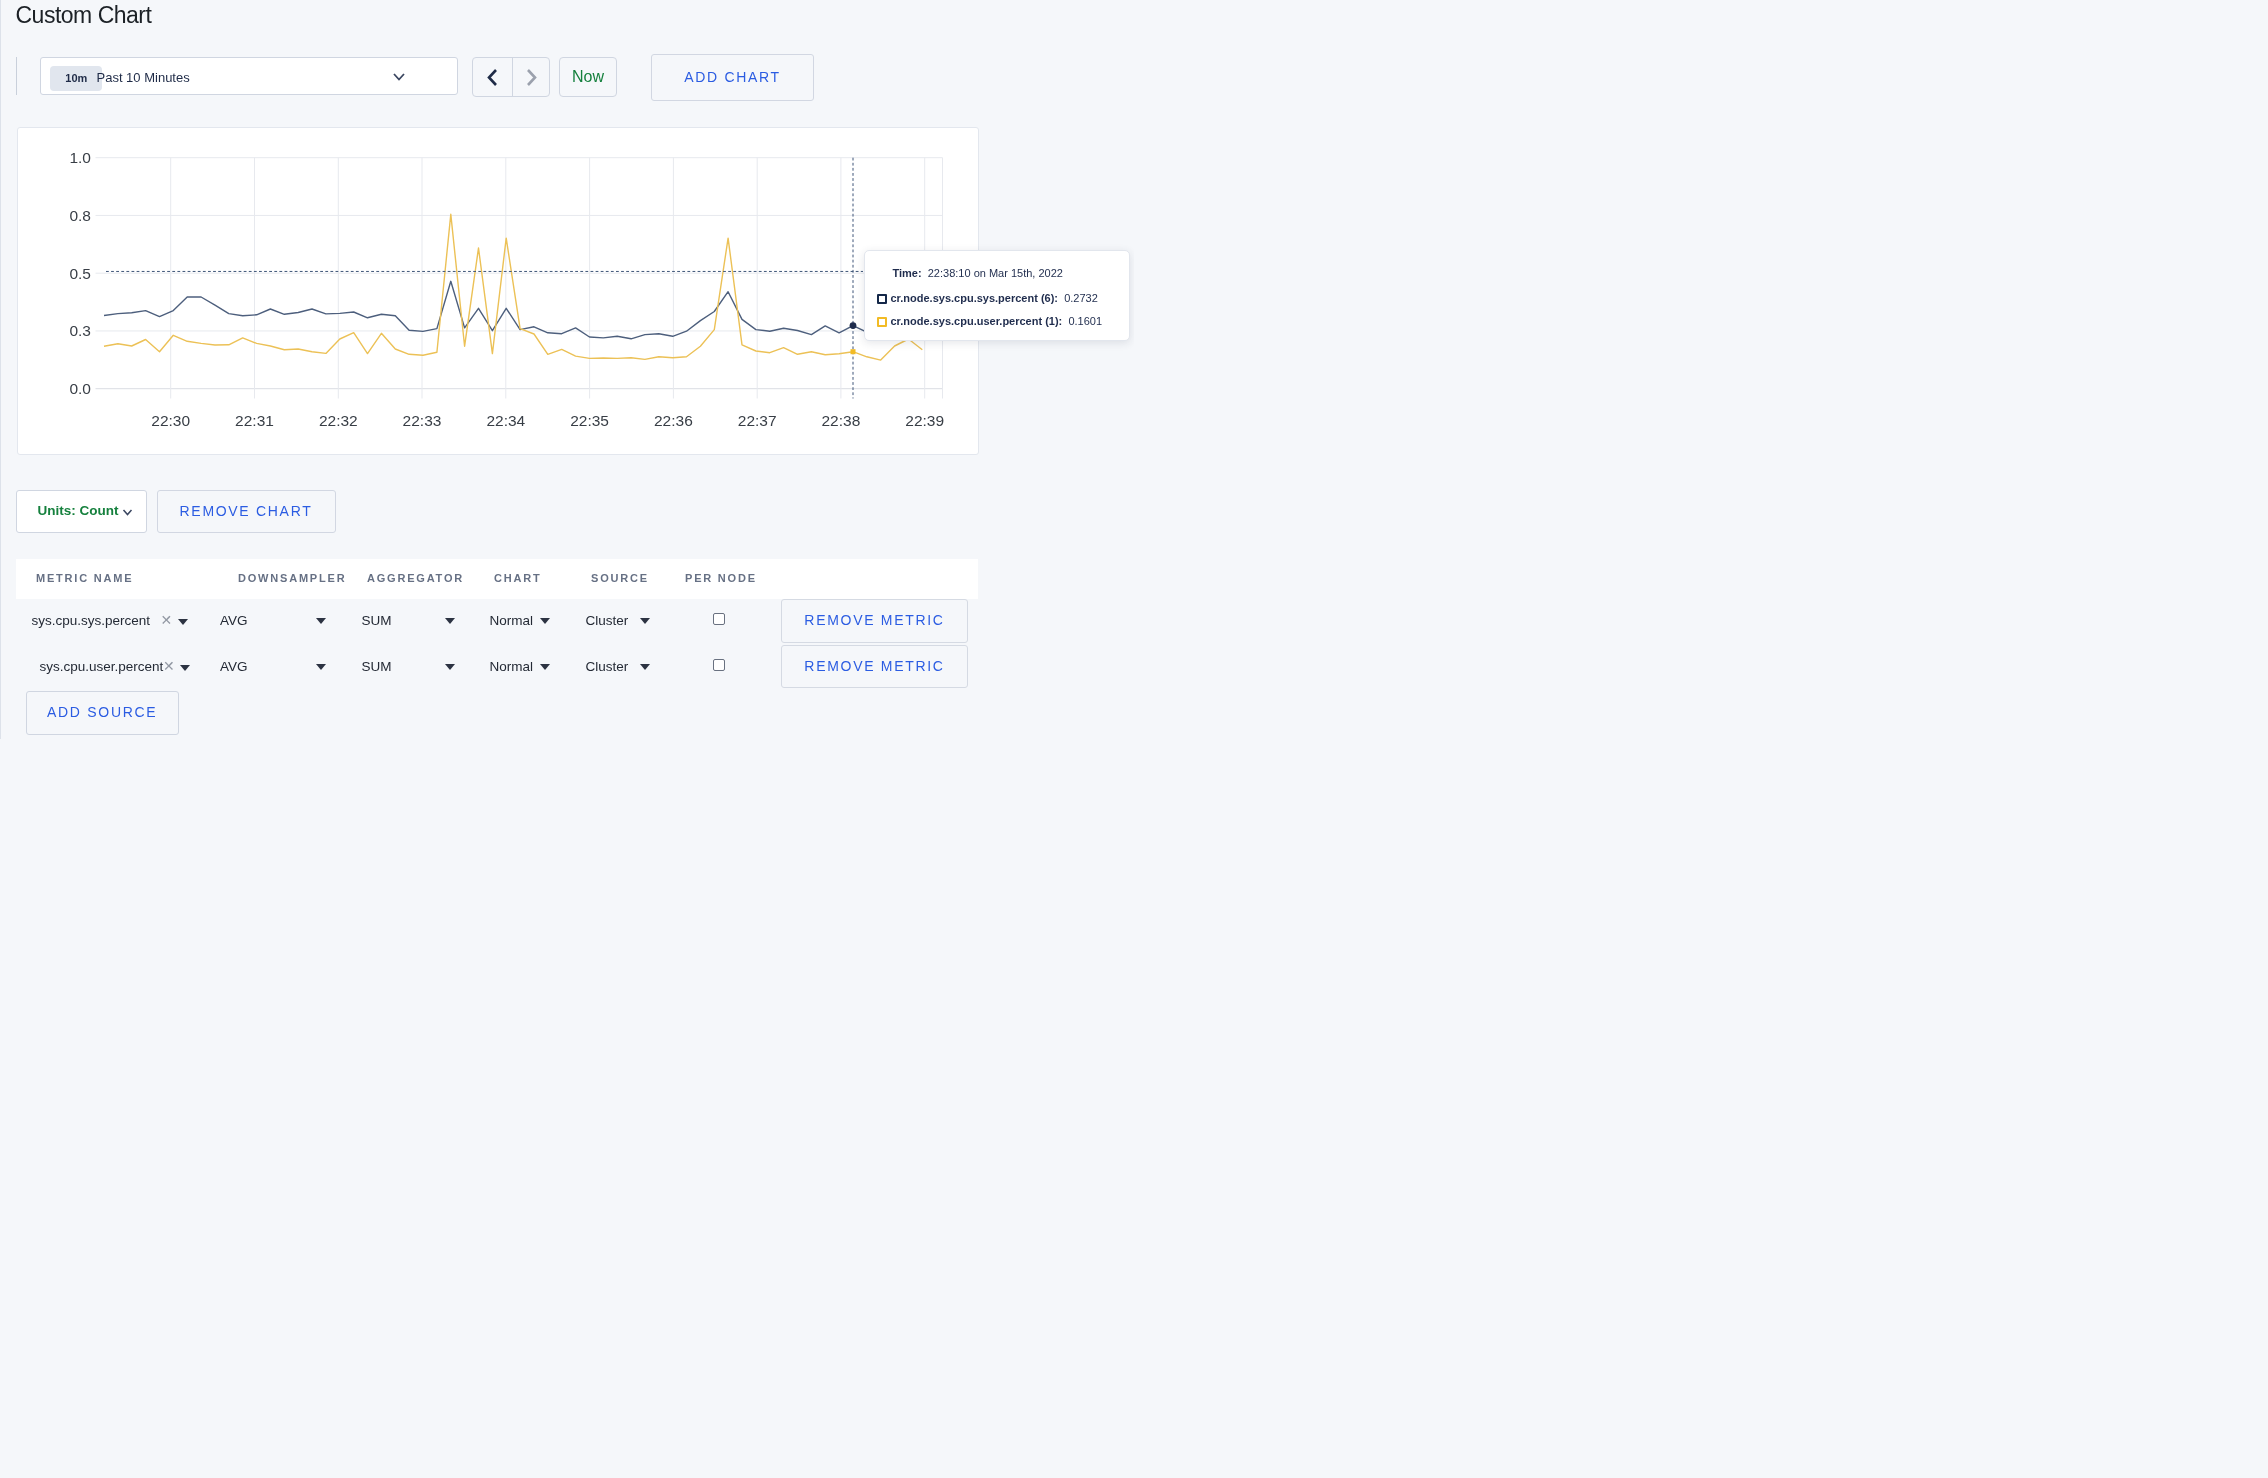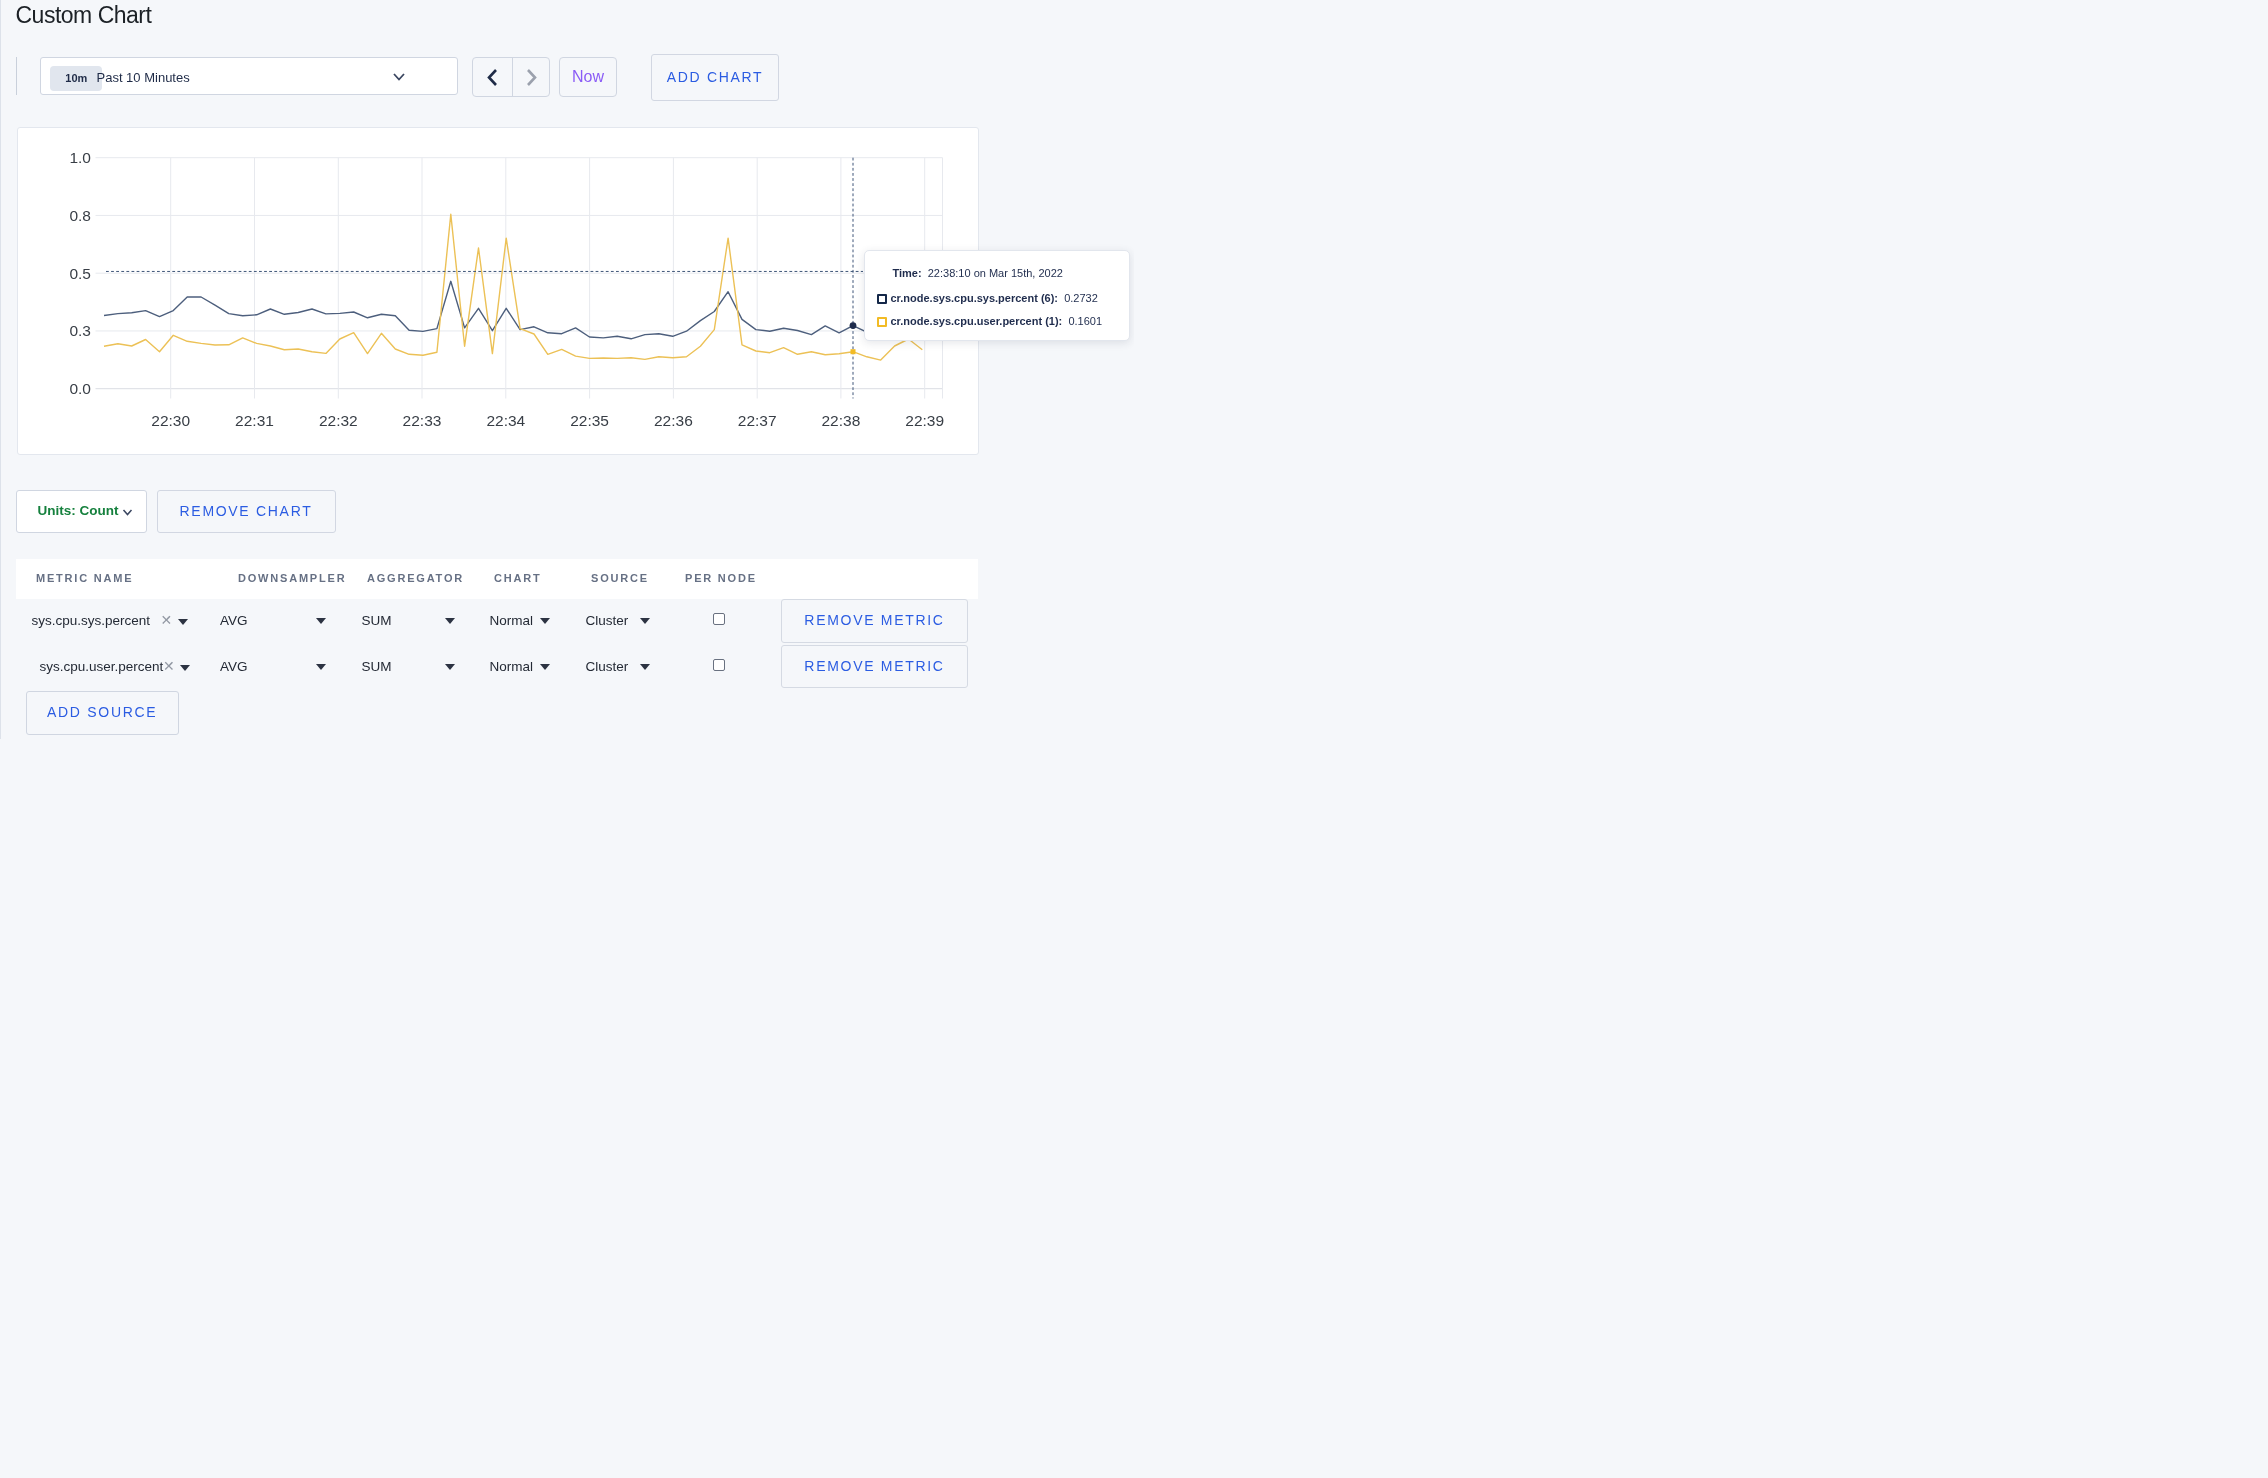--- a/index.html
+++ b/index.html
@@ -30,24 +30,24 @@
 .ddchev { position:absolute; right:51px; top:13px; }
 .navgroup {
   position:absolute; left:470.5px; top:56.5px; width:78.5px; height:40.5px;
   background:transparent; border:1px solid #d0d6e1; border-radius:4px;
 }
 .navgroup .div { position:absolute; left:39px; top:0; width:1px; height:100%; background:#d0d6e1; }
 .arrow { position:absolute; top:10px; }
 .btn-now {
   position:absolute; left:558px; top:56.5px; width:58px; height:40.5px;
   background:transparent; border:1px solid #d0d6e1; border-radius:4px;
-  color:#8b5cf6; font-size:16px; text-align:center; line-height:38px;
+  color:#15803d; font-size:16px; text-align:center; line-height:38px;
 }
 .btn-addchart {
-  position:absolute; left:650px; top:54px; width:128px; height:46.5px;
+  position:absolute; left:650px; top:54px; width:163px; height:46.5px;
   background:transparent; border:1px solid #d2d7e2; border-radius:3px;
   color:#2b5ce2; font-size:14px; letter-spacing:1.7px; font-weight:400;
   text-align:center; line-height:44.5px;
 }
 .card {
   position:absolute; left:16px; top:126.5px; width:961.5px; height:328.5px;
   background:#fff; border:1px solid #e3e7ee; border-radius:3px;
 }
 .chartsvg { position:absolute; left:0; top:0; width:1134px; height:739px; }
 .tooltip {

